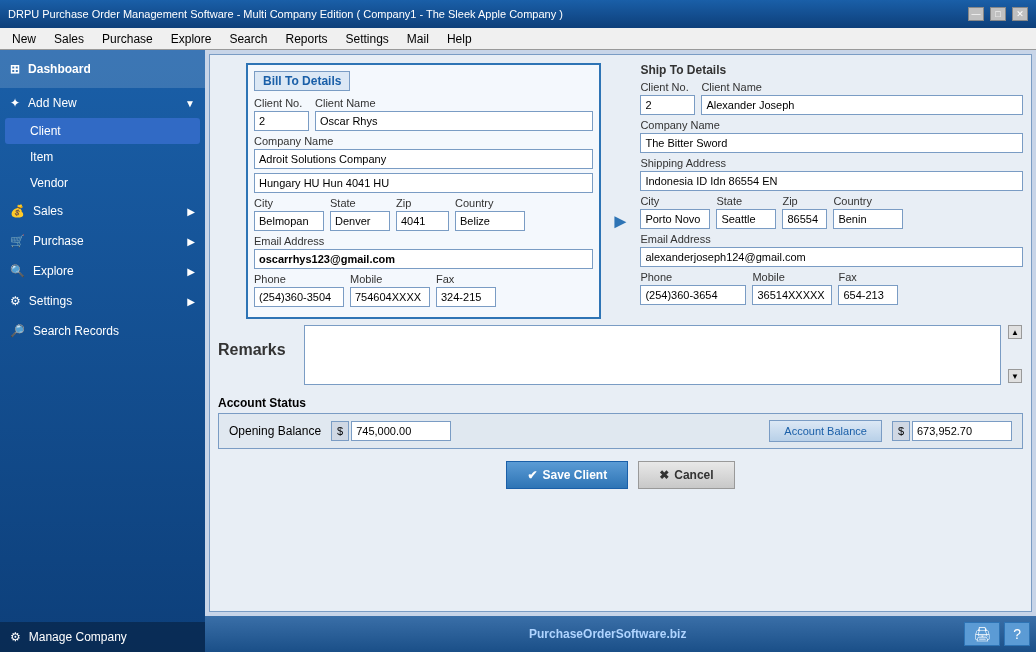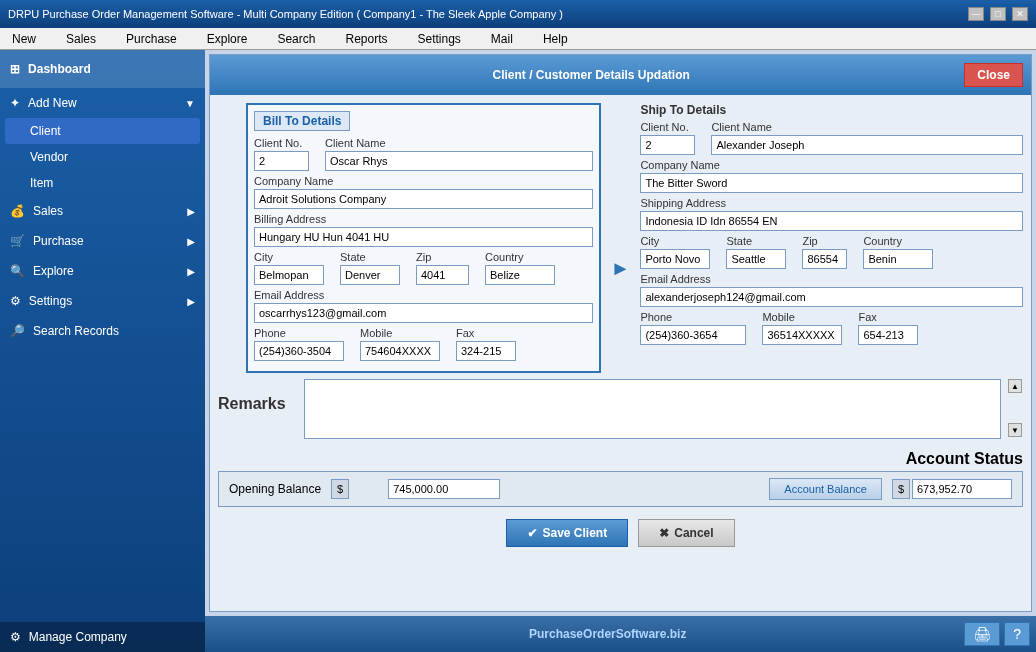--- a/index.html
+++ b/index.html
@@ -27,21 +27,21 @@
     }
 
     
     .menu-bar {
       background: #f0f0f0;
       border-bottom: 1px solid #999;
       height: 22px;
       display: flex;
       align-items: center;
       padding: 0 4px;
-      gap: 14px;
+      gap: 2px;
     }
     .menu-item {
       padding: 2px 8px;
       cursor: pointer;
       font-size: 12px;
     }
 
     
     .main-layout {
       display: flex;
@@ -147,21 +147,21 @@
       overflow-y: auto;
     }
 
     .two-col {
       display: flex;
       gap: 10px;
     }
 
     .field-row {
       display: flex;
-      gap: 16px;
+      gap: 6px;
       margin-bottom: 4px;
       align-items: flex-end;
     }
 
     .field-group {
       display: flex;
       flex-direction: column;
       gap: 1px;
     }
 
@@ -275,24 +275,23 @@
     .footer-icon-btn {
       background: #5b9bd5;
       border: 1px solid #2e74b5;
       padding: 3px 8px;
       cursor: pointer;
       color: white;
       font-size: 14px;
     }
 
     .account-status-label {
-      font-size: 16px;
+      font-size: 12px;
       font-weight: bold;
       margin-bottom: 3px;
-      text-align: right;
     }
 
     .bill-section-inner {
       border: 2px solid #2e74b5;
       padding: 6px;
       background: #f4f8fd;
       margin-left: 28px;
     }
 
     .bill-section-title {
@@ -338,22 +337,22 @@
       <span>Dashboard</span>
     </div>
 
     <div class="sidebar-section">
       <span>✦</span>
       <span>Add New</span>
       <span class="sidebar-arrow">▼</span>
     </div>
 
     <div class="sidebar-subsection selected">Client</div>
+    <div class="sidebar-subsection">Item</div>
     <div class="sidebar-subsection">Vendor</div>
-    <div class="sidebar-subsection">Item</div>
 
     <div class="sidebar-section">
       <span>💰</span>
       <span>Sales</span>
       <span class="sidebar-arrow">▶</span>
     </div>
 
     <div class="sidebar-section">
       <span>🛒</span>
       <span>Purchase</span>
@@ -379,24 +378,20 @@
 
     <div class="sidebar-bottom">
       <span>⚙</span>
       <span>Manage Company</span>
     </div>
   </div>
 
   <div class="content-area">
     <div class="form-window">
 
-      <div class="form-header">
-        <div class="form-header-title">Client / Customer Details Updation</div>
-        <button class="close-btn">Close</button>
-      </div>
 
       <div class="form-body">
 
         <div class="two-col">
 
           <div style="flex:1;">
             <div class="bill-section-inner">
               <div class="bill-section-title">Bill To Details</div>
 
               
@@ -412,21 +407,20 @@
               </div>
 
               
               <div class="field-group" style="margin-bottom:4px;">
                 <div class="field-label">Company Name</div>
                 <input type="text" style="width: 100%;" value="Adroit Solutions Company">
               </div>
 
               
               <div class="field-group" style="margin-bottom:4px;">
-                <div class="field-label">Billing Address</div>
                 <input type="text" style="width: 100%;" value="Hungary HU Hun 4041 HU">
               </div>
 
               
               <div class="field-row">
                 <div class="field-group">
                   <div class="field-label">City</div>
                   <input type="text" style="width: 70px;" value="Belmopan">
                 </div>
                 <div class="field-group">
@@ -439,21 +433,21 @@
                 </div>
                 <div class="field-group">
                   <div class="field-label">Country</div>
                   <input type="text" style="width: 70px;" value="Belize">
                 </div>
               </div>
 
               
               <div class="field-group" style="margin-bottom:4px; margin-top:4px;">
                 <div class="field-label">Email Address</div>
-                <input type="text" style="width: 100%;" value="oscarrhys123@gmail.com">
+                <input type="text" style="width: 100%; font-weight: bold;" value="oscarrhys123@gmail.com">
               </div>
 
               
               <div class="field-row">
                 <div class="field-group">
                   <div class="field-label">Phone</div>
                   <input type="text" style="width: 90px;" value="(254)360-3504">
                 </div>
                 <div class="field-group">
                   <div class="field-label">Mobile</div>
@@ -544,21 +538,21 @@
             <div style="width:14px; height:14px; border:1px solid #999; background:#e0e0e0; cursor:pointer; font-size:8px; display:flex; align-items:center; justify-content:center; margin-top:30px;">▼</div>
           </div>
         </div>
 
         <div style="margin-top:4px;">
           <div class="account-status-label">Account Status</div>
           <div class="account-section">
             <span>Opening Balance</span>
             <div class="currency-input">
               <div class="currency-symbol">$</div>
-              <input type="text" style="width: 112px; margin-left: 37px;" value="745,000.00">
+              <input type="text" style="width: 100px;" value="745,000.00">
             </div>
             <div style="flex:1;"></div>
             <button class="btn-cancel" style="background:linear-gradient(to bottom,#dce8f5,#b8d0e8); color:#1a5fa8; border:1px solid #7a9cc4; padding:4px 14px; font-size:11px; font-weight:normal;">Account Balance</button>
             <div class="currency-input">
               <div class="currency-symbol">$</div>
               <input type="text" style="width: 100px;" value="673,952.70">
             </div>
           </div>
         </div>
 

